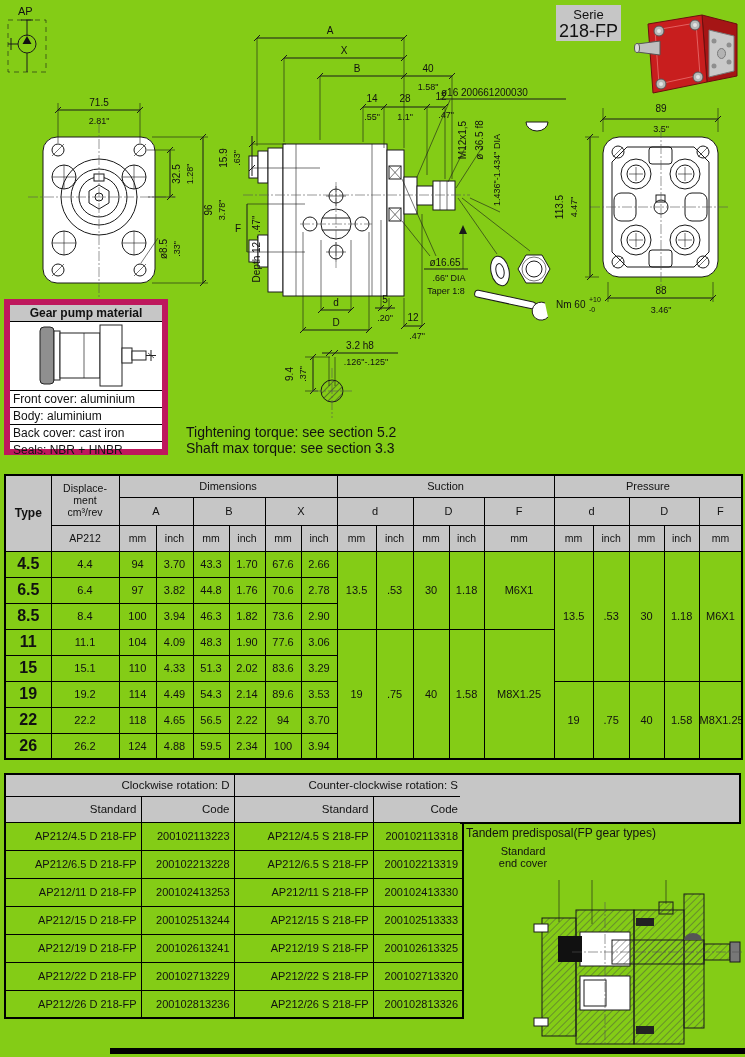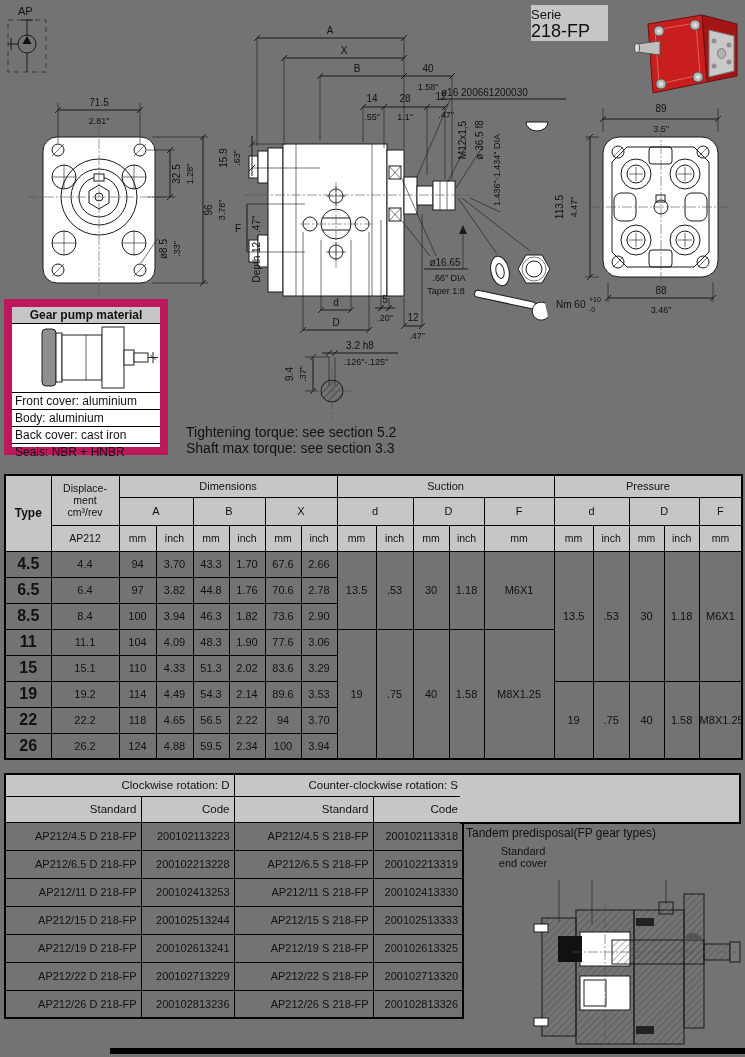--- a/index.html
+++ b/index.html
@@ -1,36 +1,36 @@
 <!DOCTYPE html>
 <html><head>
 <meta charset="utf-8">
 <style>
   *{margin:0;padding:0;box-sizing:border-box}
   html,body{background:#fff}
   body{width:745px;height:1057px;font-family:"Liberation Sans",sans-serif;color:#111}
-  .page{position:relative;width:745px;height:1057px;background:#737373;overflow:hidden}
+  .page{position:relative;width:745px;height:1057px;background:#84cc16;overflow:hidden}
 
   
   .draw-svg{position:absolute;left:0;top:0}
   svg text{font-family:"Liberation Sans",sans-serif;fill:#111}
   .t{font-size:10px}
   .s{font-size:9px}
   .b{font-size:11px}
   .ln{stroke:#1a1a1a;stroke-width:1;fill:none}
   .lnf{stroke:#1a1a1a;stroke-width:1;fill:#fff}
   .thin{stroke:#1a1a1a;stroke-width:.6;fill:none}
   .cl{stroke:#555;stroke-width:.6;fill:none;stroke-dasharray:10 2 2 2}
   .tick{stroke:#1a1a1a;stroke-width:1}
 
-  .serie-box{position:absolute;left:531px;top:5px;width:77px;height:36px;background:#c6c6c6;text-align:left;line-height:1.05;padding-top:3px}
+  .serie-box{position:absolute;left:556px;top:5px;width:65px;height:36px;background:#c6c6c6;text-align:center;line-height:1.05;padding-top:3px}
   .serie-box .l1{font-size:13px}
   .serie-box .l2{font-size:18px}
 
-  .material-box{position:absolute;left:4px;top:299px;width:164px;height:156px;border:8px solid #be185d;background:#fff}
+  .material-box{position:absolute;left:4px;top:299px;width:164px;height:156px;border:6px solid #be185d;background:#fff}
   .material-title{height:17px;background:#c6c6c6;border-bottom:1px solid #000;font-weight:bold;font-size:12px;text-align:center;line-height:16px}
   .material-draw{height:69px;border-bottom:1px solid #000}
   .material-row{height:17px;font-size:12px;line-height:16px;padding-left:3px;border-bottom:1px solid #000}
   .material-row:last-child{border-bottom:none}
 
   .notes{position:absolute;left:186px;top:424px;font-size:14px;line-height:16px}
 
   
   table{border-collapse:collapse;table-layout:fixed;position:absolute}
   .dimtable{left:4px;top:474px;width:737px;border:2px solid #000}

